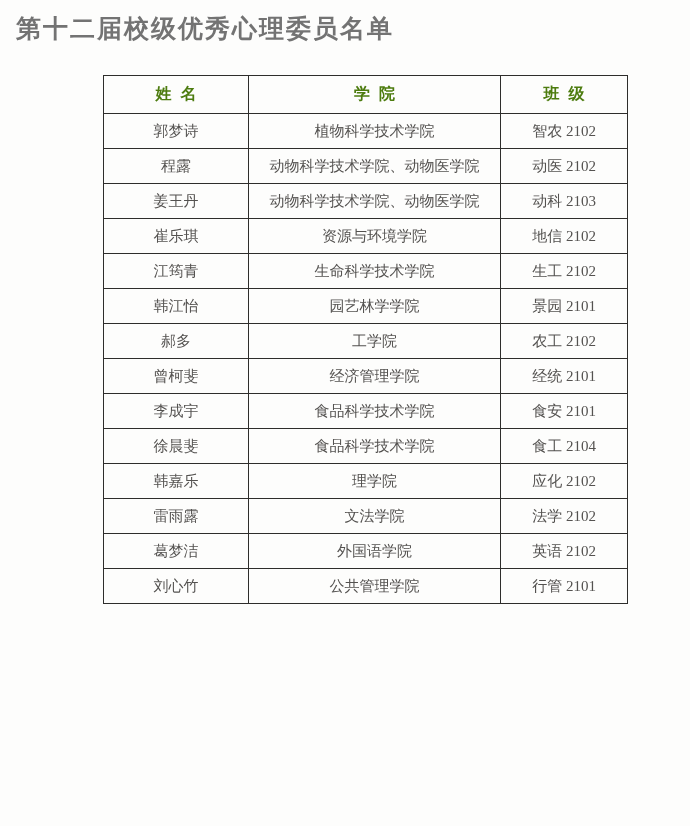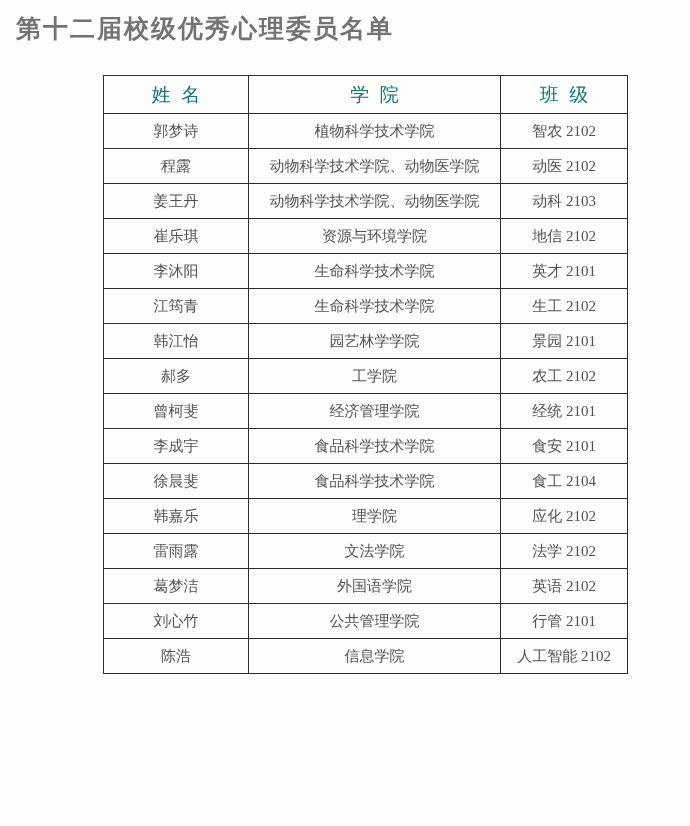--- a/index.html
+++ b/index.html
@@ -40,23 +40,23 @@
   table.roster col.c-college { width: 252px; }
   table.roster col.c-class   { width: 127px; }
   table.roster th, table.roster td {
     border: 1.5px solid #2e2d2b;
     text-align: center;
     vertical-align: middle;
     overflow: hidden;
   }
   table.roster th {
     height: 38px;
-    font-size: 19px;
-    font-weight: normal;
-    color: #0f766e;
+    font-size: 16px;
+    font-weight: bold;
+    color: #4d7c0f;
     white-space: pre;
     font-family: "Liberation Sans", "DejaVu Sans", sans-serif;
   }
   table.roster td {
     height: 35px;
     font-size: 15px;
     color: #545250;
     white-space: pre;
     text-align: center;
   }
@@ -96,25 +96,20 @@
       <td>姜王丹</td>
       <td>动物科学技术学院、动物医学院</td>
       <td>动科 2103</td>
     </tr>
         <tr>
       <td>崔乐琪</td>
       <td>资源与环境学院</td>
       <td>地信 2102</td>
     </tr>
         <tr>
-      <td>李沐阳</td>
-      <td>生命科学技术学院</td>
-      <td>英才 2101</td>
-    </tr>
-        <tr>
       <td>江筠青</td>
       <td>生命科学技术学院</td>
       <td>生工 2102</td>
     </tr>
         <tr>
       <td>韩江怡</td>
       <td>园艺林学学院</td>
       <td>景园 2101</td>
     </tr>
         <tr>
@@ -150,21 +145,16 @@
         <tr>
       <td>葛梦洁</td>
       <td>外国语学院</td>
       <td>英语 2102</td>
     </tr>
         <tr>
       <td>刘心竹</td>
       <td>公共管理学院</td>
       <td>行管 2101</td>
     </tr>
-        <tr>
-      <td>陈浩</td>
-      <td>信息学院</td>
-      <td>人工智能 2102</td>
-    </tr>
       </tbody>
   </table>
 
 </div>
 
 </body></html>

